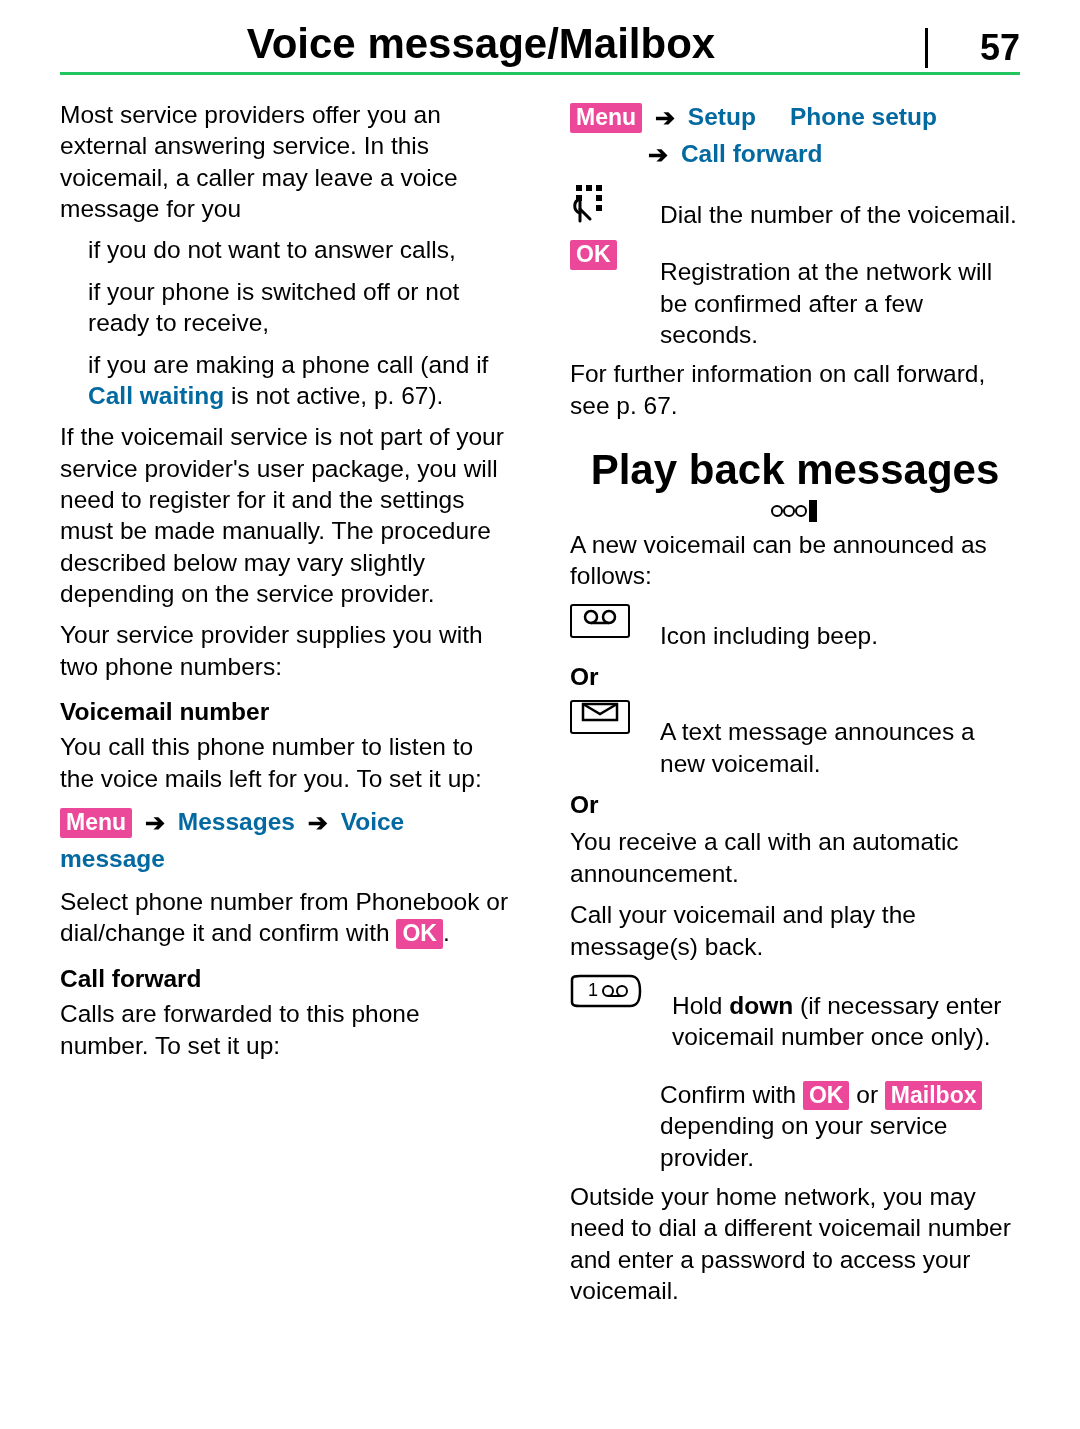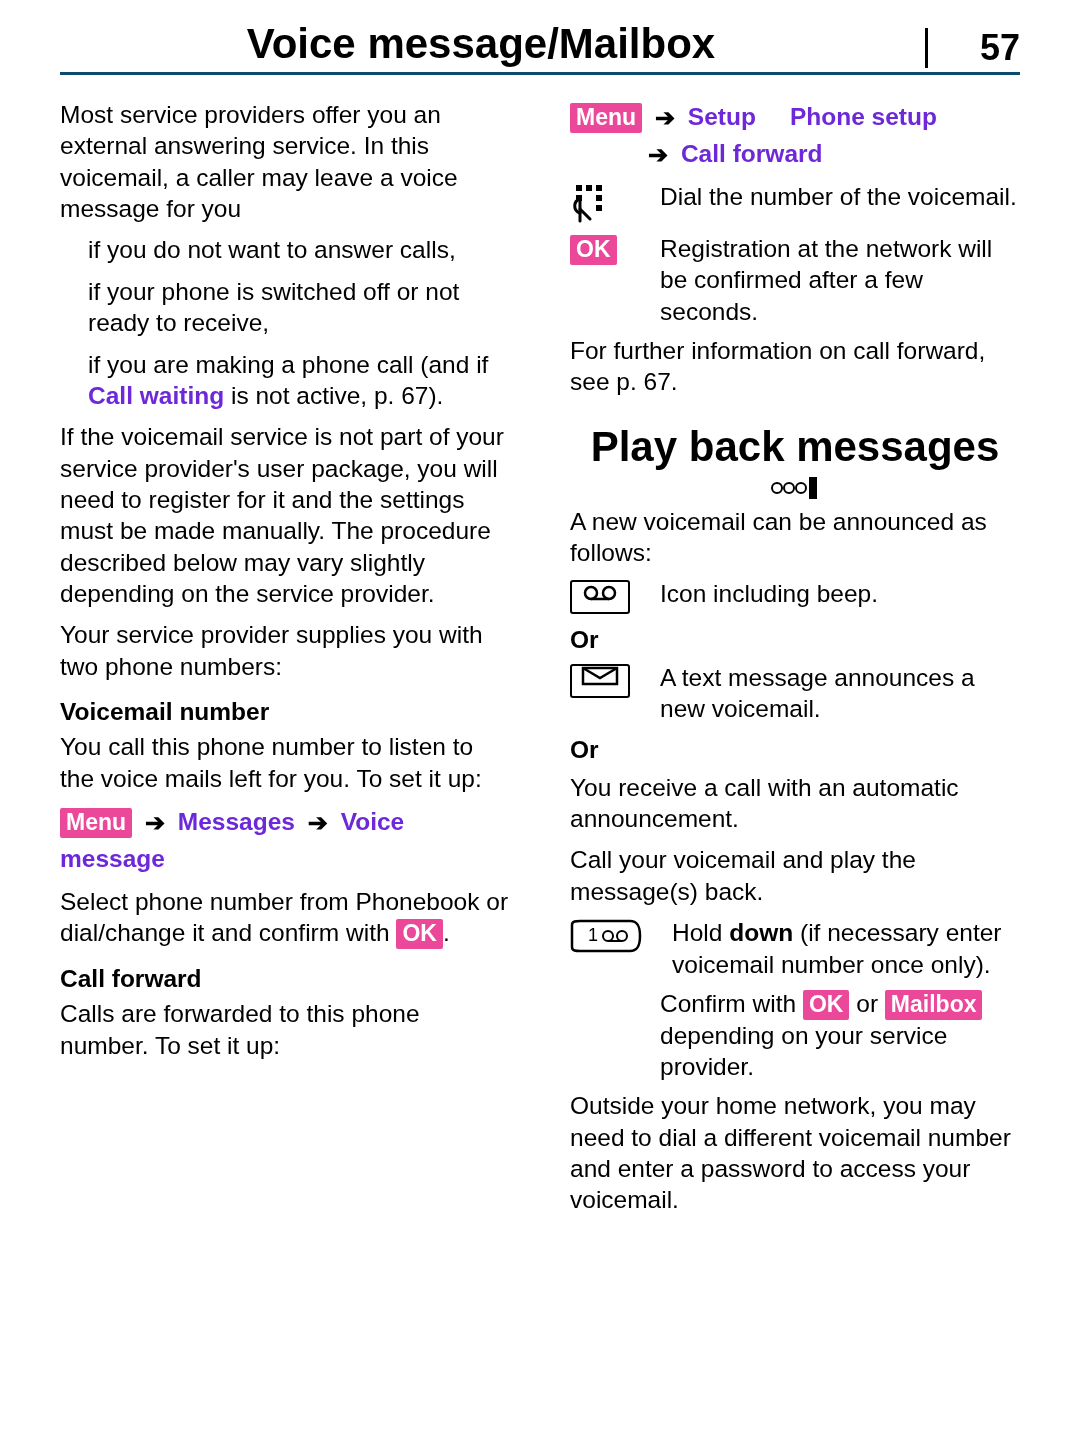--- a/index.html
+++ b/index.html
@@ -13,21 +13,21 @@
     width: 1080px;
     min-height: 1429px;
     box-sizing: border-box;
     padding: 20px 60px 60px 60px;
     position: relative;
   }
   .header {
     display: flex;
     justify-content: space-between;
     align-items: flex-end;
-    border-bottom: 3px solid #0c4a6e;
+    border-bottom: 3px solid #22c55e;
     padding-bottom: 4px;
     margin-bottom: 20px;
   }
   .header-title {
     flex: 1;
     text-align: center;
     font-size: 42px;
     font-weight: bold;
   }
   .page-number {
@@ -61,21 +61,21 @@
     margin: 22px 0 4px 0;
     display: flex;
     justify-content: space-between;
     align-items: center;
   }
   .h3 {
     font-weight: bold;
     margin: 14px 0 2px 0;
   }
   .gray-bold {
-    color: #6d28d9;
+    color: #0369a1;
     font-weight: bold;
   }
   .menu-box {
     background: #ec4899;
     color: #fff;
     font-weight: bold;
     padding: 0 6px 1px 6px;
     display: inline-block;
     line-height: 1.25;
     border-radius: 2px;
@@ -110,20 +110,21 @@
   }
   .row-icon .icon {
     flex: 0 0 60px;
     display: flex;
     justify-content: flex-start;
     align-items: flex-start;
     padding-top: 2px;
   }
   .row-icon .text {
     flex: 1;
+    margin-top: 18px;
   }
   .ant-icon svg { display:block; }
   .or {
     font-weight: bold;
     margin: 10px 0 6px 0;
   }
   .nav-sequence {
     margin: 4px 0 8px 0;
     line-height: 1.5;
   }

